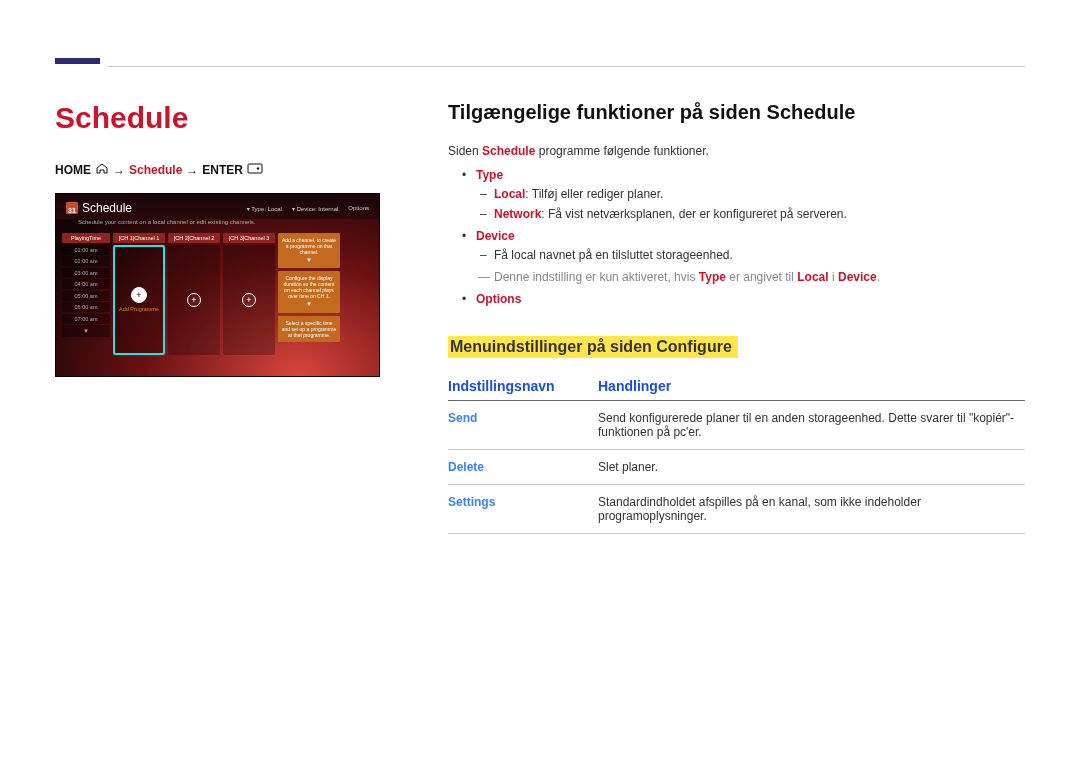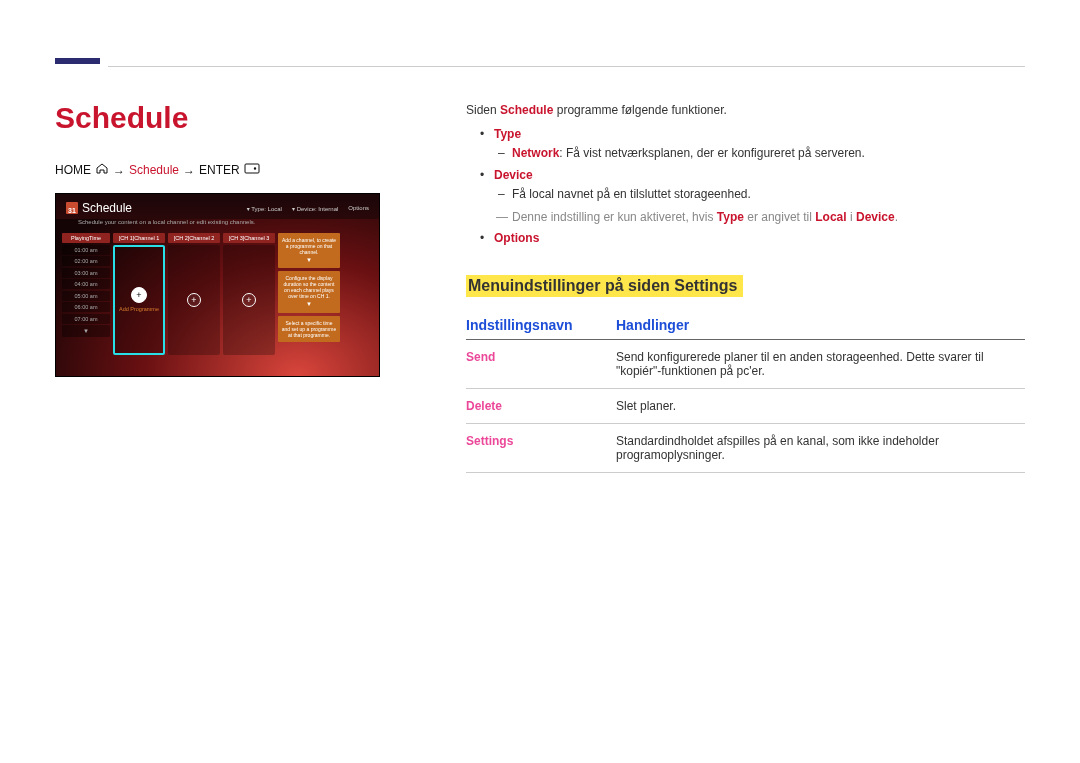--- a/index.html
+++ b/index.html
@@ -23,34 +23,34 @@
   .hr-line {
     position: absolute;
     top: 66px;
     left: 108px;
     right: 55px;
     height: 1px;
     background: #ccc;
   }
   .two-col {
     display: flex;
-    gap: 86px;
+    gap: 68px;
     margin-top: 51px;
   }
   .left-col { width: 325px; flex-shrink: 0; }
   .right-col { flex: 1; }
   h1.page-title {
     font-size: 30px;
     font-weight: 700;
     color: #c9142e;
     margin-bottom: 28px;
   }
   .breadcrumb {
     font-size: 12px;
-    font-weight: 400;
+    font-weight: 700;
     color: #111;
     margin-bottom: 16px;
     display: flex;
     align-items: center;
     gap: 4px;
   }
   .breadcrumb .red { color: #c9142e; }
   .bc-icon { display:inline-block; }
   
   .ui-mock {
@@ -114,21 +114,21 @@
     color:#333;
     background:#ffe64a;
     padding:2px 6px 2px 2px;
     margin-top:20px;
     margin-bottom:14px;
   }
   table.opts { width:100%; border-collapse:collapse; font-size:12px; }
   table.opts th { text-align:left; font-size:14px; font-weight:700; color:#1d4ed8; padding:6px 8px 6px 0; border-bottom:1px solid #666; }
   table.opts th:first-child { width:150px; }
   table.opts td { padding:10px 8px 10px 0; border-bottom:1px solid #ccc; vertical-align:top; }
-  table.opts td.name { color:#ec4899; font-weight:700; }
+  table.opts td.name { color:#3b82f6; font-weight:700; }
 </style>
 </head>
 <body>
 
 <div class="accent-bar"></div>
 <div class="hr-line"></div>
 
 <div class="two-col">
 
   <div class="left-col">
@@ -200,45 +200,47 @@
         <div class="ui-side">
           <div class="side-card"><span>Add a channel, to create a programme on that channel.</span><span class="chv">▾</span></div>
           <div class="side-card"><span>Configure the display duration so the content on each channel plays over time on CH 1.</span><span class="chv">▾</span></div>
           <div class="side-card"><span>Select a specific time and set up a programme at that programme.</span></div>
         </div>
       </div>
     </div>
   </div>
 
   <div class="right-col">
+    <h2 class="section-h">Tilgængelige funktioner på siden Schedule</h2>
     <p class="body-text">
       <span>Siden </span><span class="hl">Schedule</span><span> programme følgende funktioner.</span>
     </p>
     <ul class="feat">
       <li>
         <span class="fname">Type</span>
         <ul class="sub">
+          <li><span class="hl" style="color:#c9142e;font-weight:700;">Local</span><span>: Tilføj eller rediger planer.</span></li>
           <li><span class="hl" style="color:#c9142e;font-weight:700;">Network</span><span>: Få vist netværksplanen, der er konfigureret på serveren.</span></li>
         </ul>
       </li>
       <li>
         <span class="fname">Device</span>
         <ul class="sub">
           <li>Få local navnet på en tilsluttet storageenhed.</li>
         </ul>
         <div class="note-line">
           <span>Denne indstilling er kun aktiveret, hvis </span><span class="hl2">Type</span><span> er angivet til </span><span class="hl2">Local</span><span> i </span><span class="hl2">Device</span><span>.</span>
         </div>
       </li>
       <li>
         <span class="fname">Options</span>
       </li>
     </ul>
 
-    <h3 class="sub-h">Menuindstillinger på siden Settings</h3>
+    <h3 class="sub-h">Menuindstillinger på siden Configure</h3>
 
     <table class="opts">
       <thead>
         <tr>
           <th>Indstillingsnavn</th>
           <th>Handlinger</th>
         </tr>
       </thead>
       <tbody>
         <tr>

